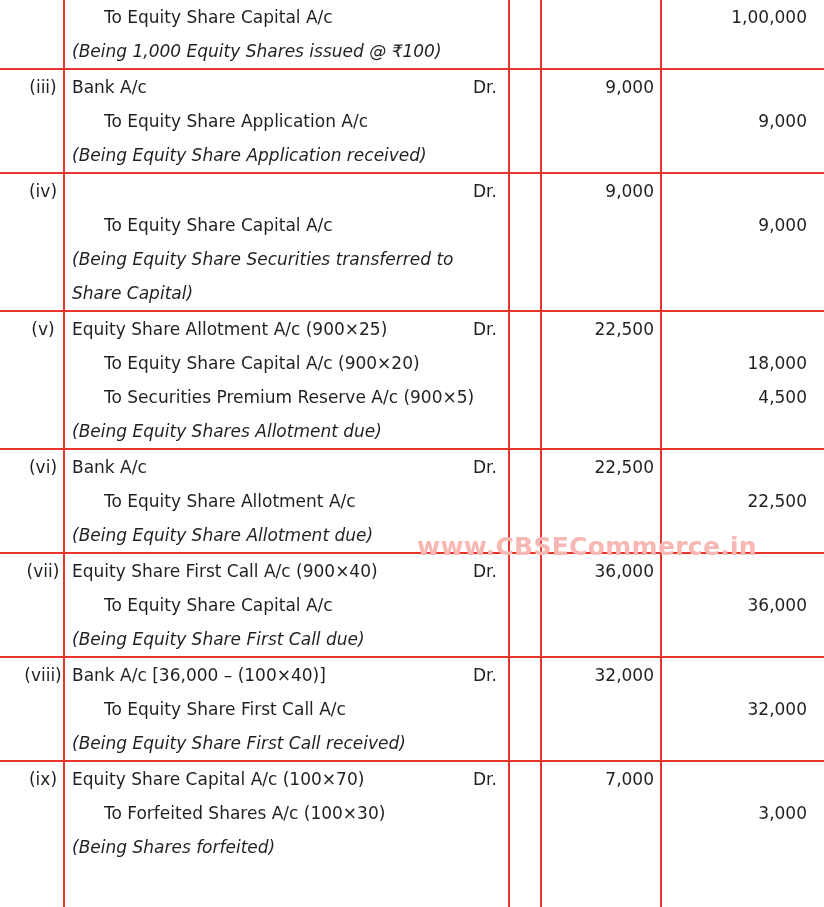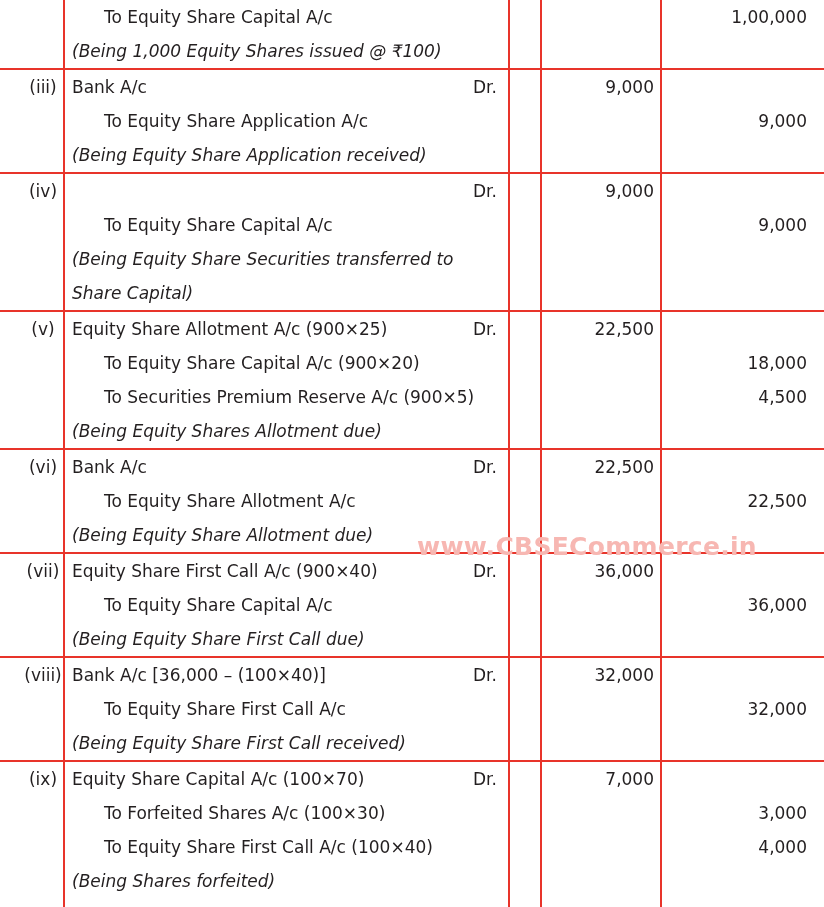--- a/index.html
+++ b/index.html
@@ -303,27 +303,20 @@
         </div>
         <div class="line">
           <div class="sn"></div>
           <div class="particulars indent">To Forfeited Shares A/c (100×30)</div>
           <div class="dr"></div>
           <div class="debit"></div>
           <div class="credit">3,000</div>
         </div>
         <div class="line">
           <div class="sn"></div>
-          <div class="particulars indent">To Equity Share First Call A/c (100×40)</div>
-          <div class="dr"></div>
-          <div class="debit"></div>
-          <div class="credit">4,000</div>
-        </div>
-        <div class="line">
-          <div class="sn"></div>
           <div class="particulars note">(Being Shares forfeited)</div>
           <div class="dr"></div>
           <div class="debit"></div>
           <div class="credit"></div>
         </div>
       </div>
     </div>
 
   <div class="watermark">www.CBSECommerce.in</div>
 </div>

